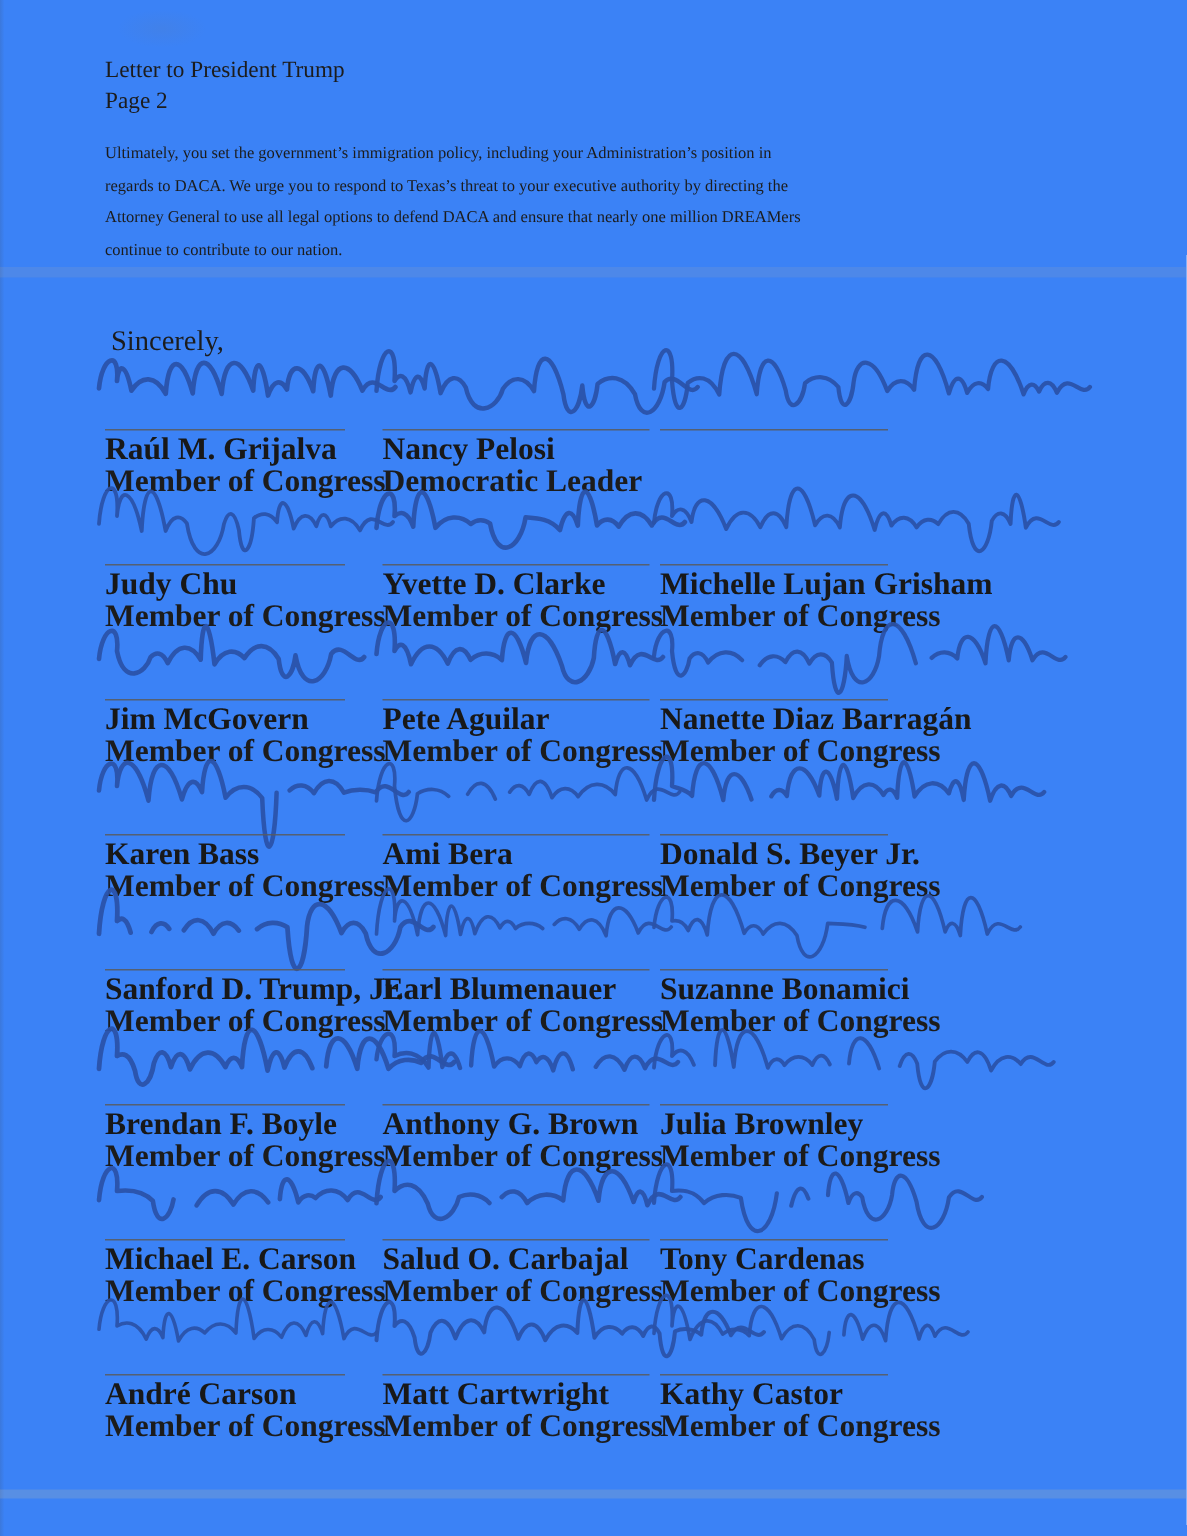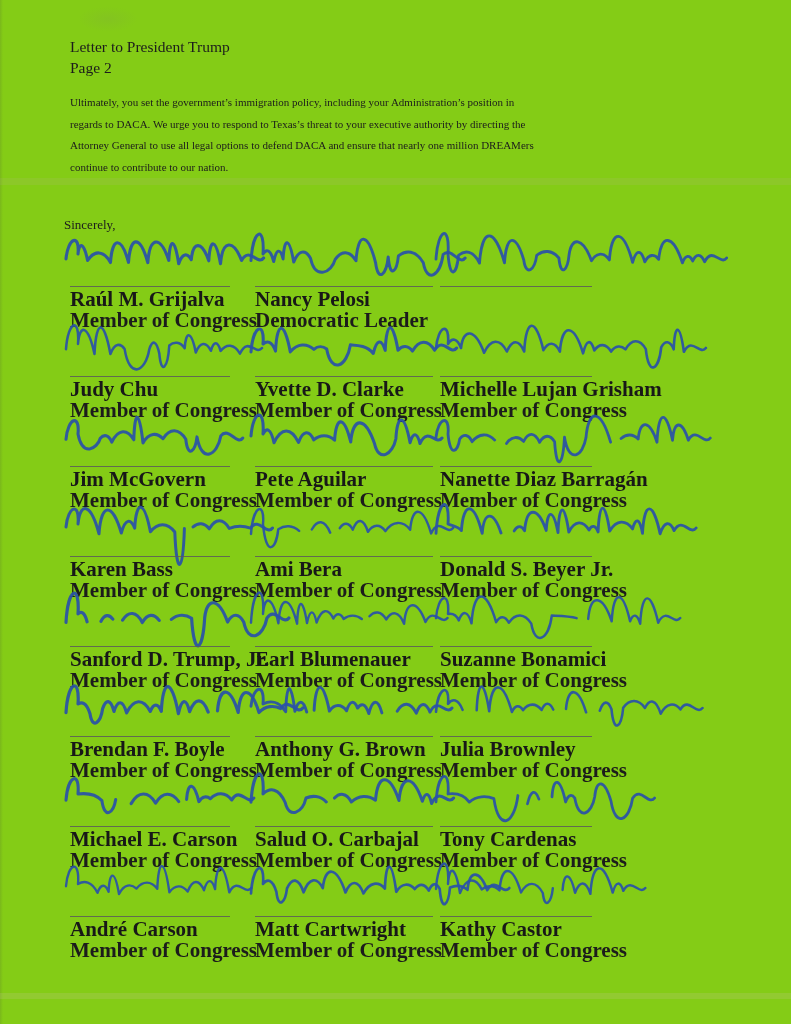--- a/index.html
+++ b/index.html
@@ -4,21 +4,21 @@
 <style>
   * { margin: 0; padding: 0; box-sizing: border-box; }
   html, body { width: 791px; height: 1024px; }
   body {
     font-family: "Liberation Serif", "DejaVu Serif", serif;
     background: #ffffff;
     position: relative;
     overflow: hidden;
     color: #1c1c1c;
   }
-  .page { position: absolute; inset: 0; background: #84cc16; }
+  .page { position: absolute; inset: 0; background: #3b82f6; }
 
   
   .edge-left {
     position: absolute; left: 0; top: 0; bottom: 0; width: 3px;
     background: linear-gradient(to right, rgba(60,60,60,.14), rgba(60,60,60,0));
   }
   .streak { position: absolute; left: 0; right: 0; pointer-events: none; }
   .streak-1 { top: 178px; height: 7px; background: rgba(190,178,158,.14); }
   .streak-2 { top: 993px; height: 6px; background: rgba(205,193,160,.20); }
   .smudge-top {
@@ -27,21 +27,21 @@
   }
 
   .header-block { position: absolute; left: 70px; top: 36px; font-size: 15.5px; line-height: 21px; }
 
   .body-paragraph {
     position: absolute; left: 70px; top: 92px; width: 712px;
     font-size: 11px; line-height: 21.5px;
     white-space: pre-line;
   }
   .thanks-line   { position: absolute; left: 70px; top: 182px; font-size: 15.5px; }
-  .closing-line  { position: absolute; left: 64px; top: 217px; font-size: 13px; }
+  .closing-line  { position: absolute; left: 74px; top: 217px; font-size: 19px; }
 
   .sig-grid {
     position: absolute; left: 70px; top: 232px;
     display: grid;
     grid-template-columns: 185px 185px 185px;
     grid-auto-rows: 90px;
     width: 555px;
   }
   .sig-cell { position: relative; }
   .sig-ink {

